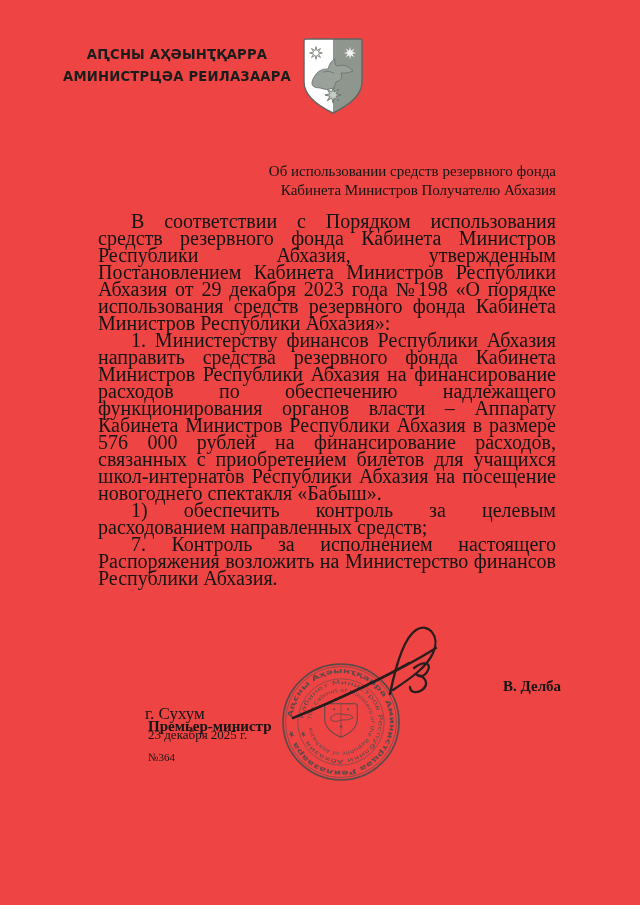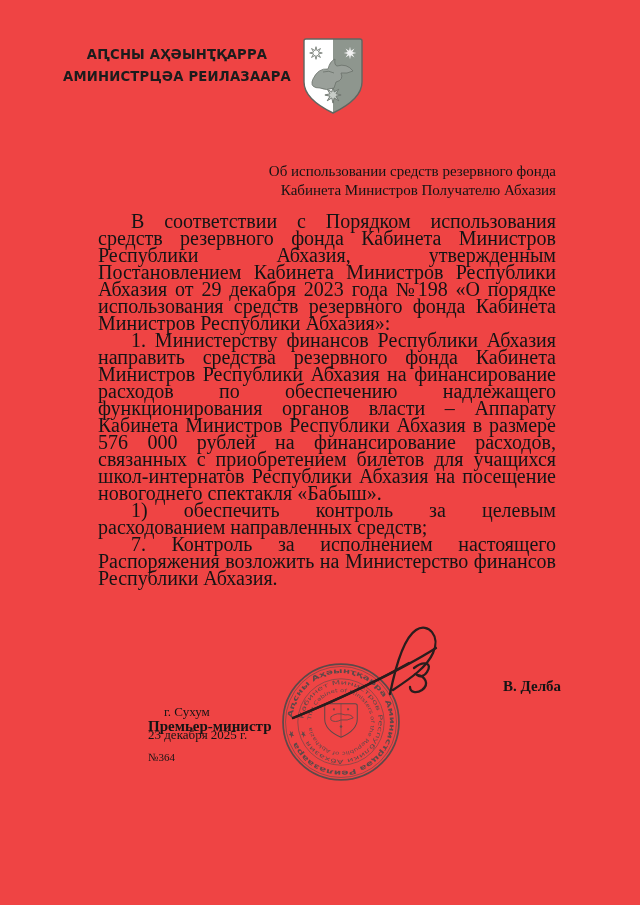--- a/index.html
+++ b/index.html
@@ -28,21 +28,21 @@
   }
   
   .doc-body {
     position:absolute; left:98px; top:213px; width:458px;
     font-size:20px; line-height:17px; text-align:justify;
   }
   .doc-body p { margin:0; text-indent:33px; }
   
   .sig-post { position:absolute; left:148px; top:670px; font-weight:bold; font-size:15px;margin-top:48px; }
   .sig-name { position:absolute; left:503px; top:670px; font-weight:bold; font-size:15px;margin-top:8px; }
-  .ft-city  { position:absolute; left:164px; top:704px; font-size:13px; }
+  .ft-city  { position:absolute; left:145px; top:704px; font-size:17px; }
   .ft-date  { position:absolute; left:148px; top:727px; font-size:13px; }
   .ft-num   { position:absolute; left:148px; top:751px; font-size:11px; }
   .stamp    { position:absolute; left:280px; top:661px; width:122px; height:122px; opacity:0.88; }
   .sig-ink  { position:absolute; left:0; top:0; width:640px; height:905px; pointer-events:none; }
   .stamp text { font-family:"DejaVu Sans",sans-serif; fill:#4a4a4a; }
 </style>
 </head>
 <body>
 
 <div class="page">

